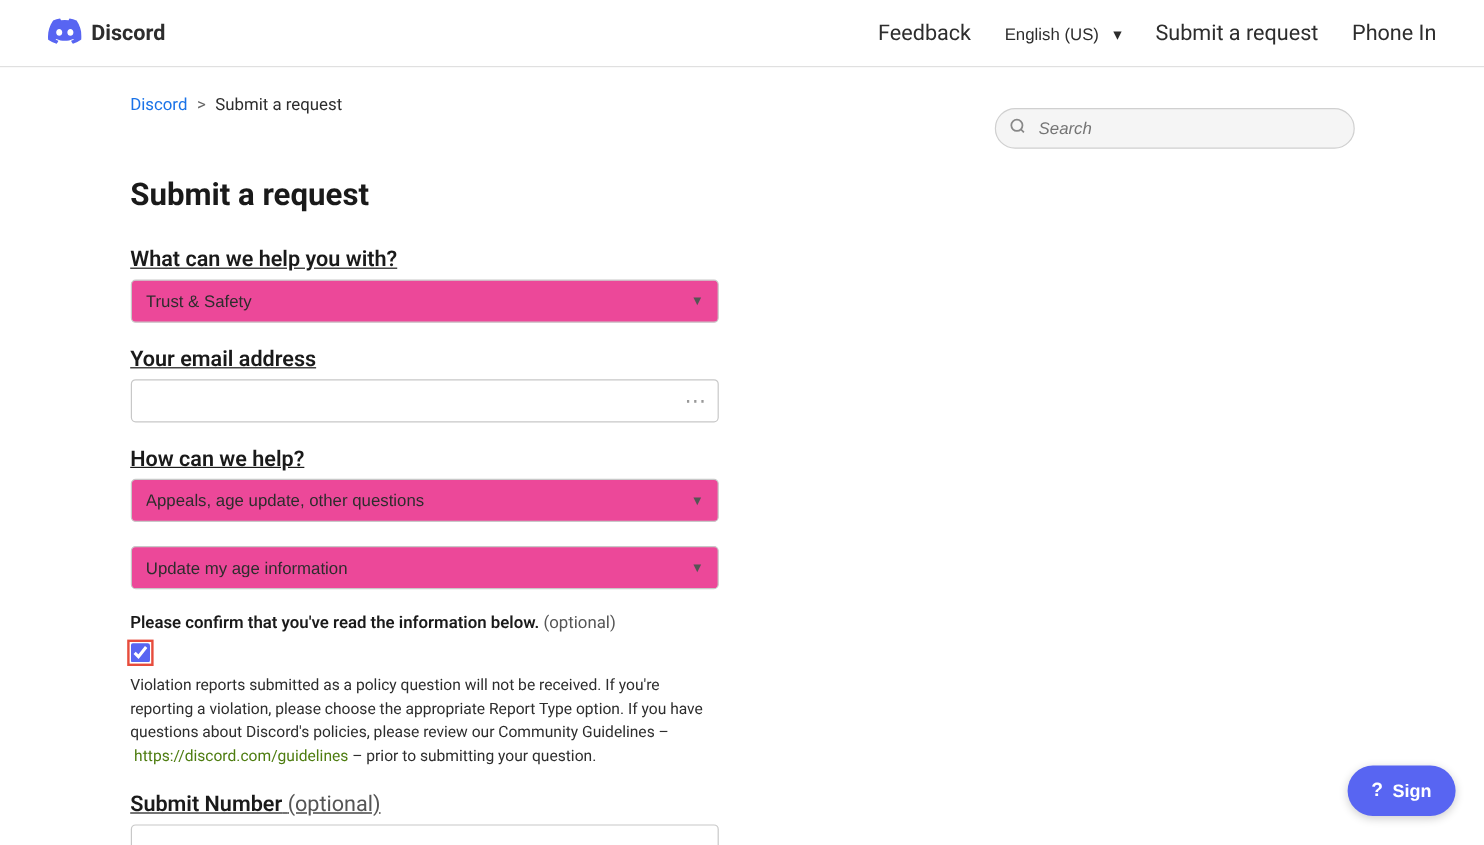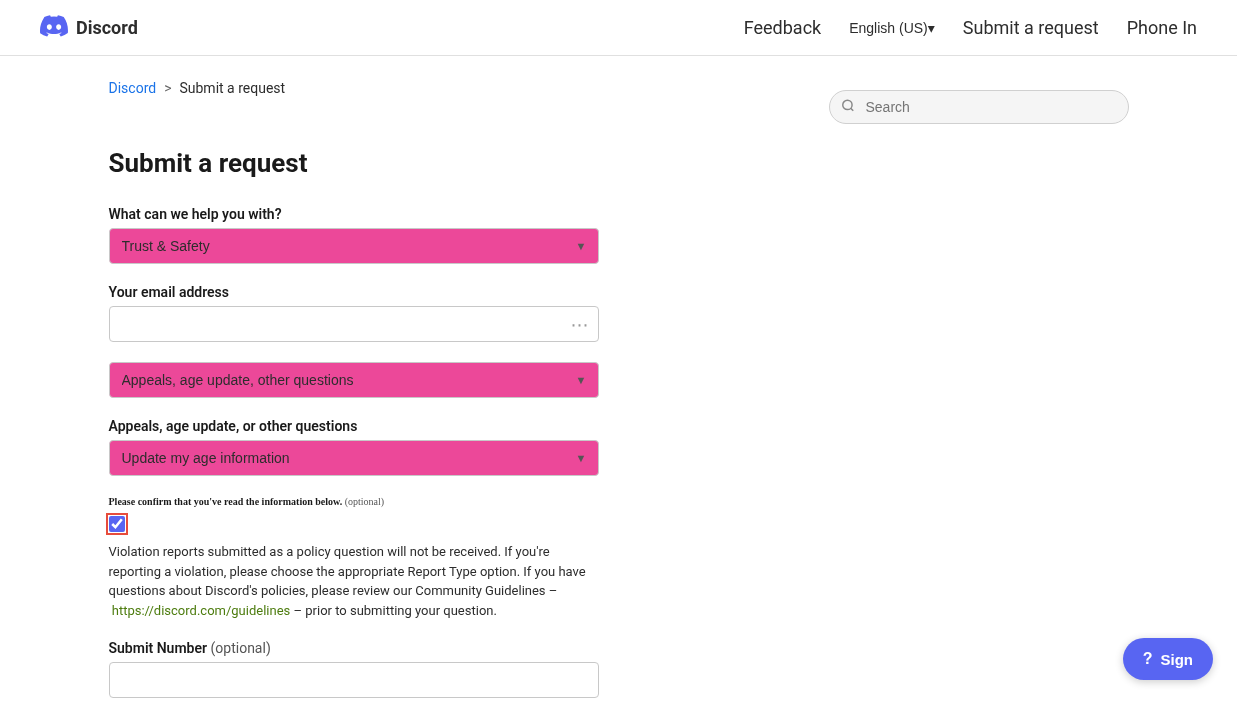--- a/index.html
+++ b/index.html
@@ -45,21 +45,21 @@
       gap: 28px;
     }
     .header-nav a {
       color: #2d2d2d;
       text-decoration: none;
       font-size: 18px;
     }
     .lang-btn {
       display: flex;
       align-items: center;
-      gap: 0;
+      gap: 12px;
       background: none;
       border: none;
       cursor: pointer;
       font-size: 14px;
       color: #2d2d2d;
     }
 
     
     .main-container {
       max-width: 1100px;
@@ -123,24 +123,25 @@
       color: #1a1a1a;
       margin-bottom: 28px;
     }
 
     
     .form-group {
       margin-bottom: 20px;
     }
     .form-label {
       display: block;
-      font-size: 14px;
+      font-size: 18px;
       font-weight: 600;
       color: #1a1a1a;
       margin-bottom: 6px;
+      text-decoration: underline;
     }
     .form-label-optional {
       font-weight: 400;
       color: #555;
     }
     .select-wrapper {
       position: relative;
     }
     .form-select {
       width: 100%;
@@ -165,40 +166,40 @@
     }
 
     .form-input {
       width: 100%;
       padding: 9px 36px 9px 12px;
       border: 1px solid #c8c8c8;
       border-radius: 4px;
       font-size: 14px;
       color: #2d2d2d;
       outline: none;
+      font-style: italic;
     }
     .input-wrapper {
       position: relative;
     }
     .input-icon {
       position: absolute;
       right: 10px;
       top: 50%;
       transform: translateY(-50%);
       color: #888;
       font-size: 16px;
     }
 
     
     .confirm-label {
-      font-size: 10px;
+      font-size: 14px;
       font-weight: 600;
       color: #1a1a1a;
       margin-bottom: 8px;
-      font-family: Liberation Serif, serif;
     }
     .checkbox-wrapper {
       display: flex;
       align-items: flex-start;
       gap: 8px;
       margin-bottom: 10px;
     }
     .confirm-checkbox {
       width: 16px;
       height: 16px;
@@ -299,33 +300,33 @@
 
       <div class="form-group">
         <label class="form-label">Your email address</label>
         <div class="input-wrapper">
           <input type="email" class="form-input" style="">
           <span class="input-icon" style="color:#999; font-size:18px;">⋯</span>
         </div>
       </div>
 
       <div class="form-group">
+        <label class="form-label">How can we help?</label>
         <div class="select-wrapper">
           <select class="form-select">
             <option>Appeals, age update, other questions</option>
             <option>Report a violation</option>
             <option>Account compromised</option>
             <option>Other</option>
           </select>
           <span class="select-arrow">▼</span>
         </div>
       </div>
 
       <div class="form-group">
-        <label class="form-label">Appeals, age update, or other questions</label>
         <div class="select-wrapper">
           <select class="form-select">
             <option>Update my age information</option>
             <option>Appeal a ban</option>
             <option>Other question</option>
           </select>
           <span class="select-arrow">▼</span>
         </div>
       </div>
 

